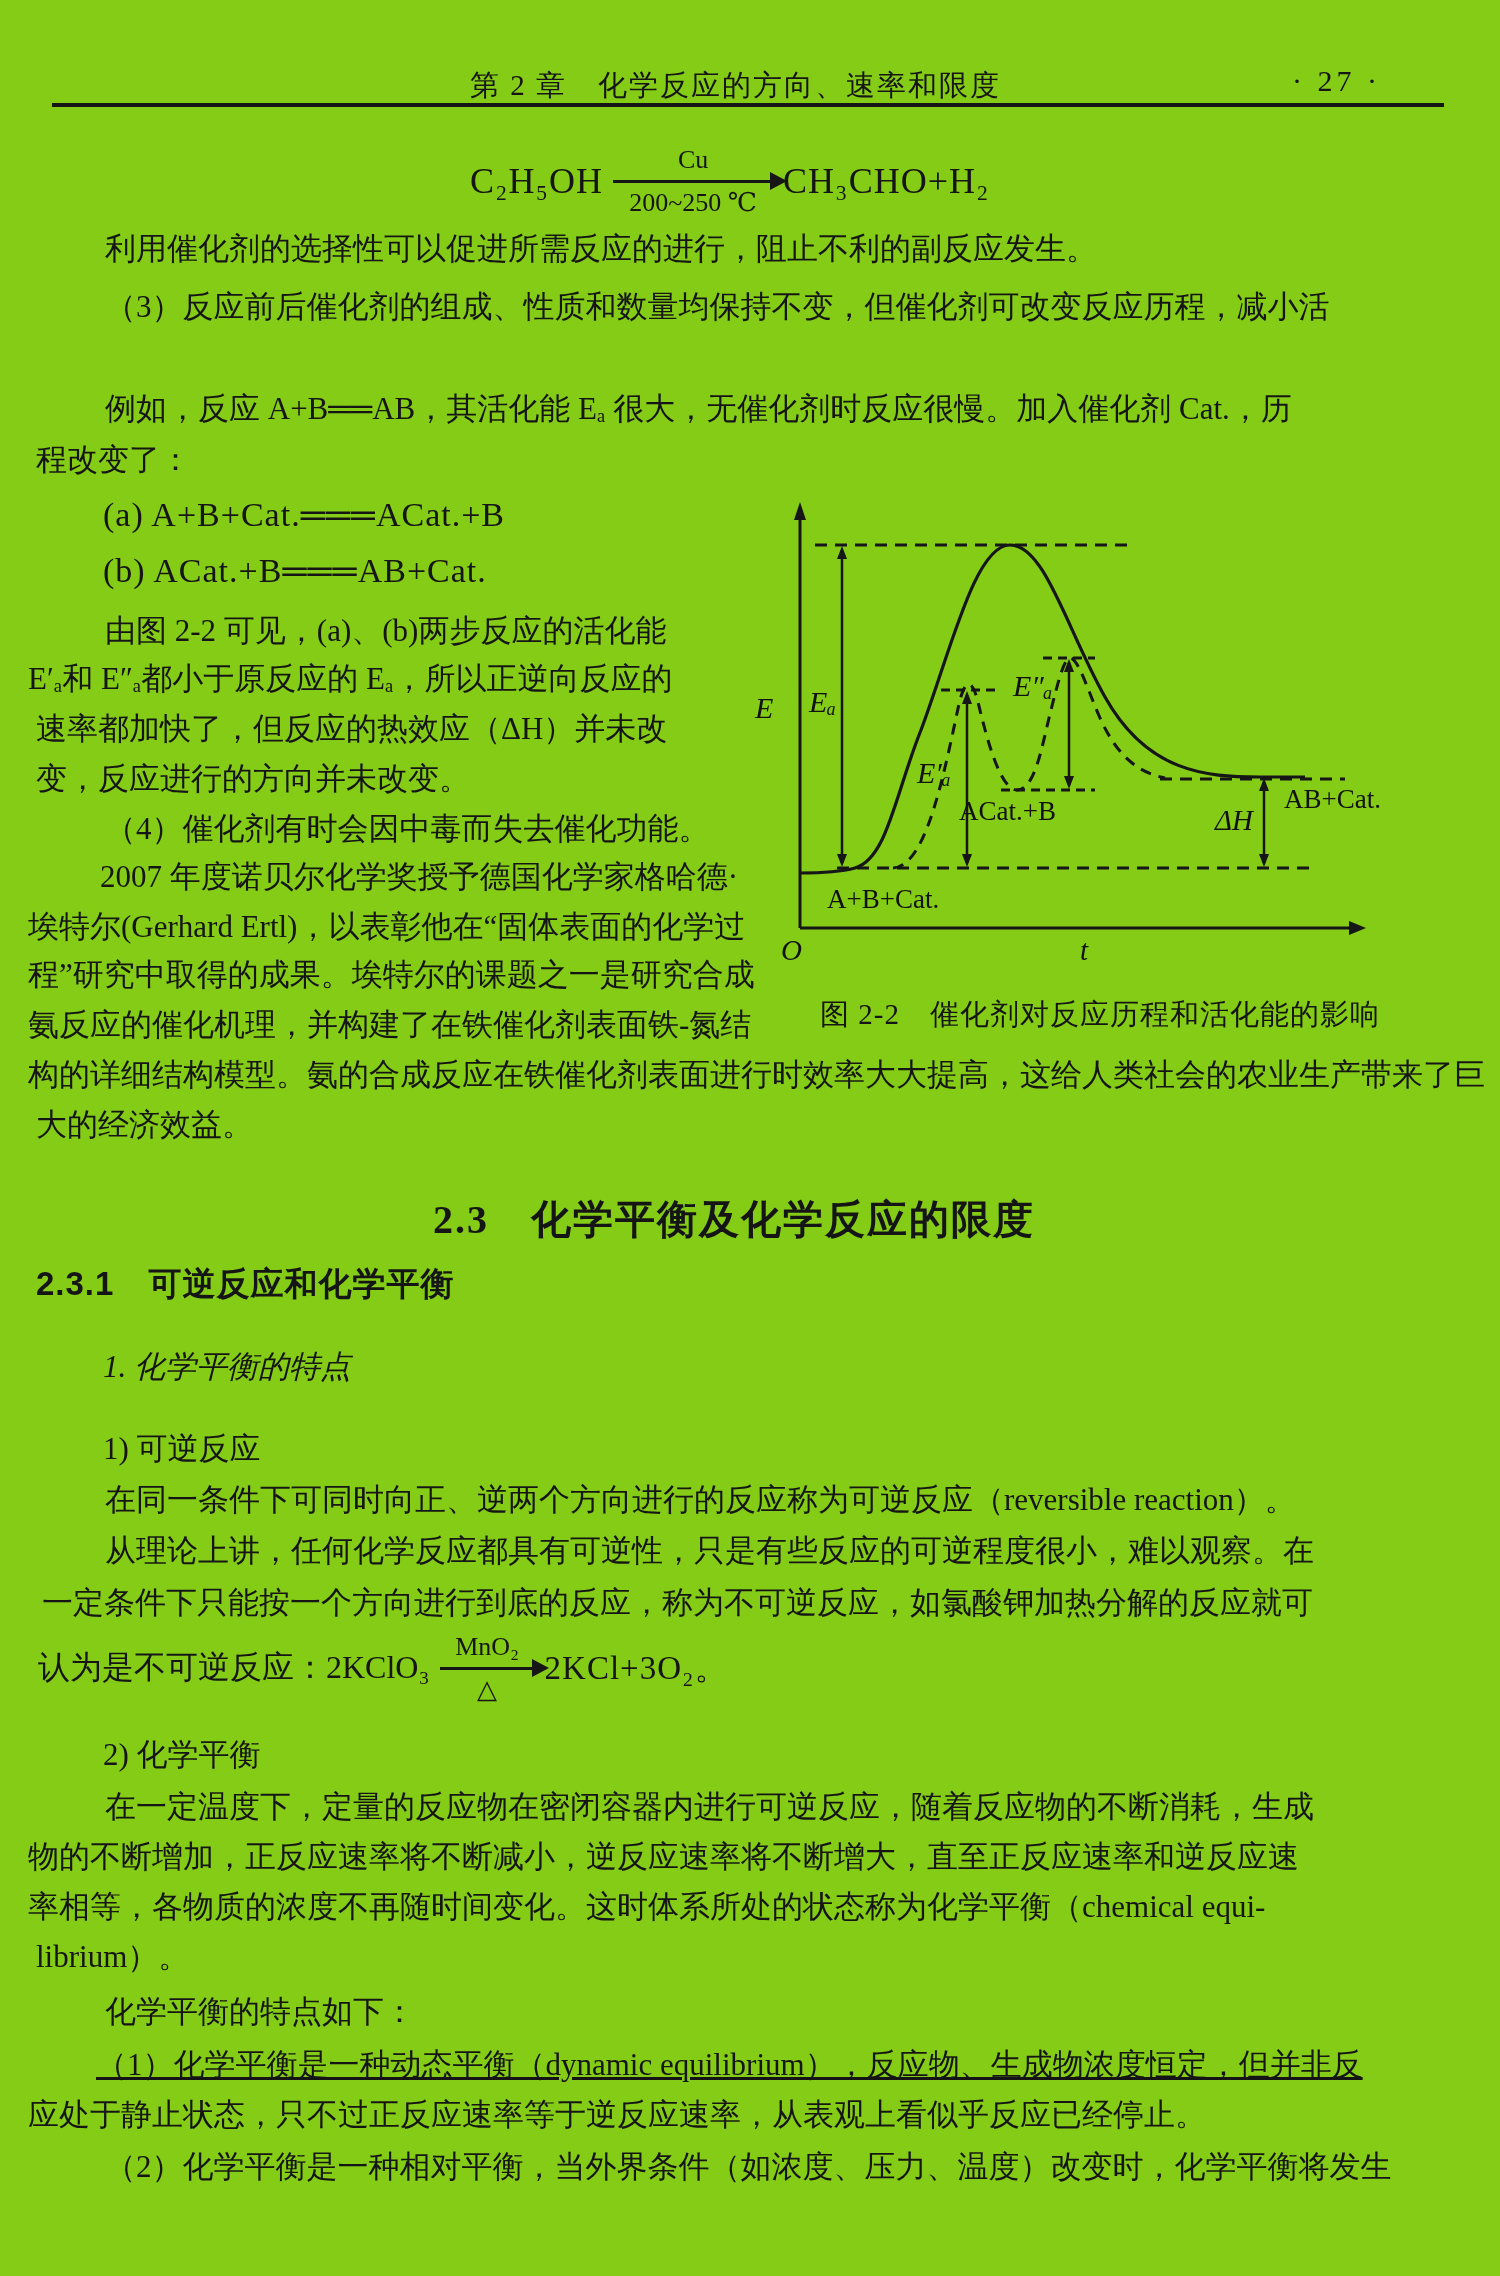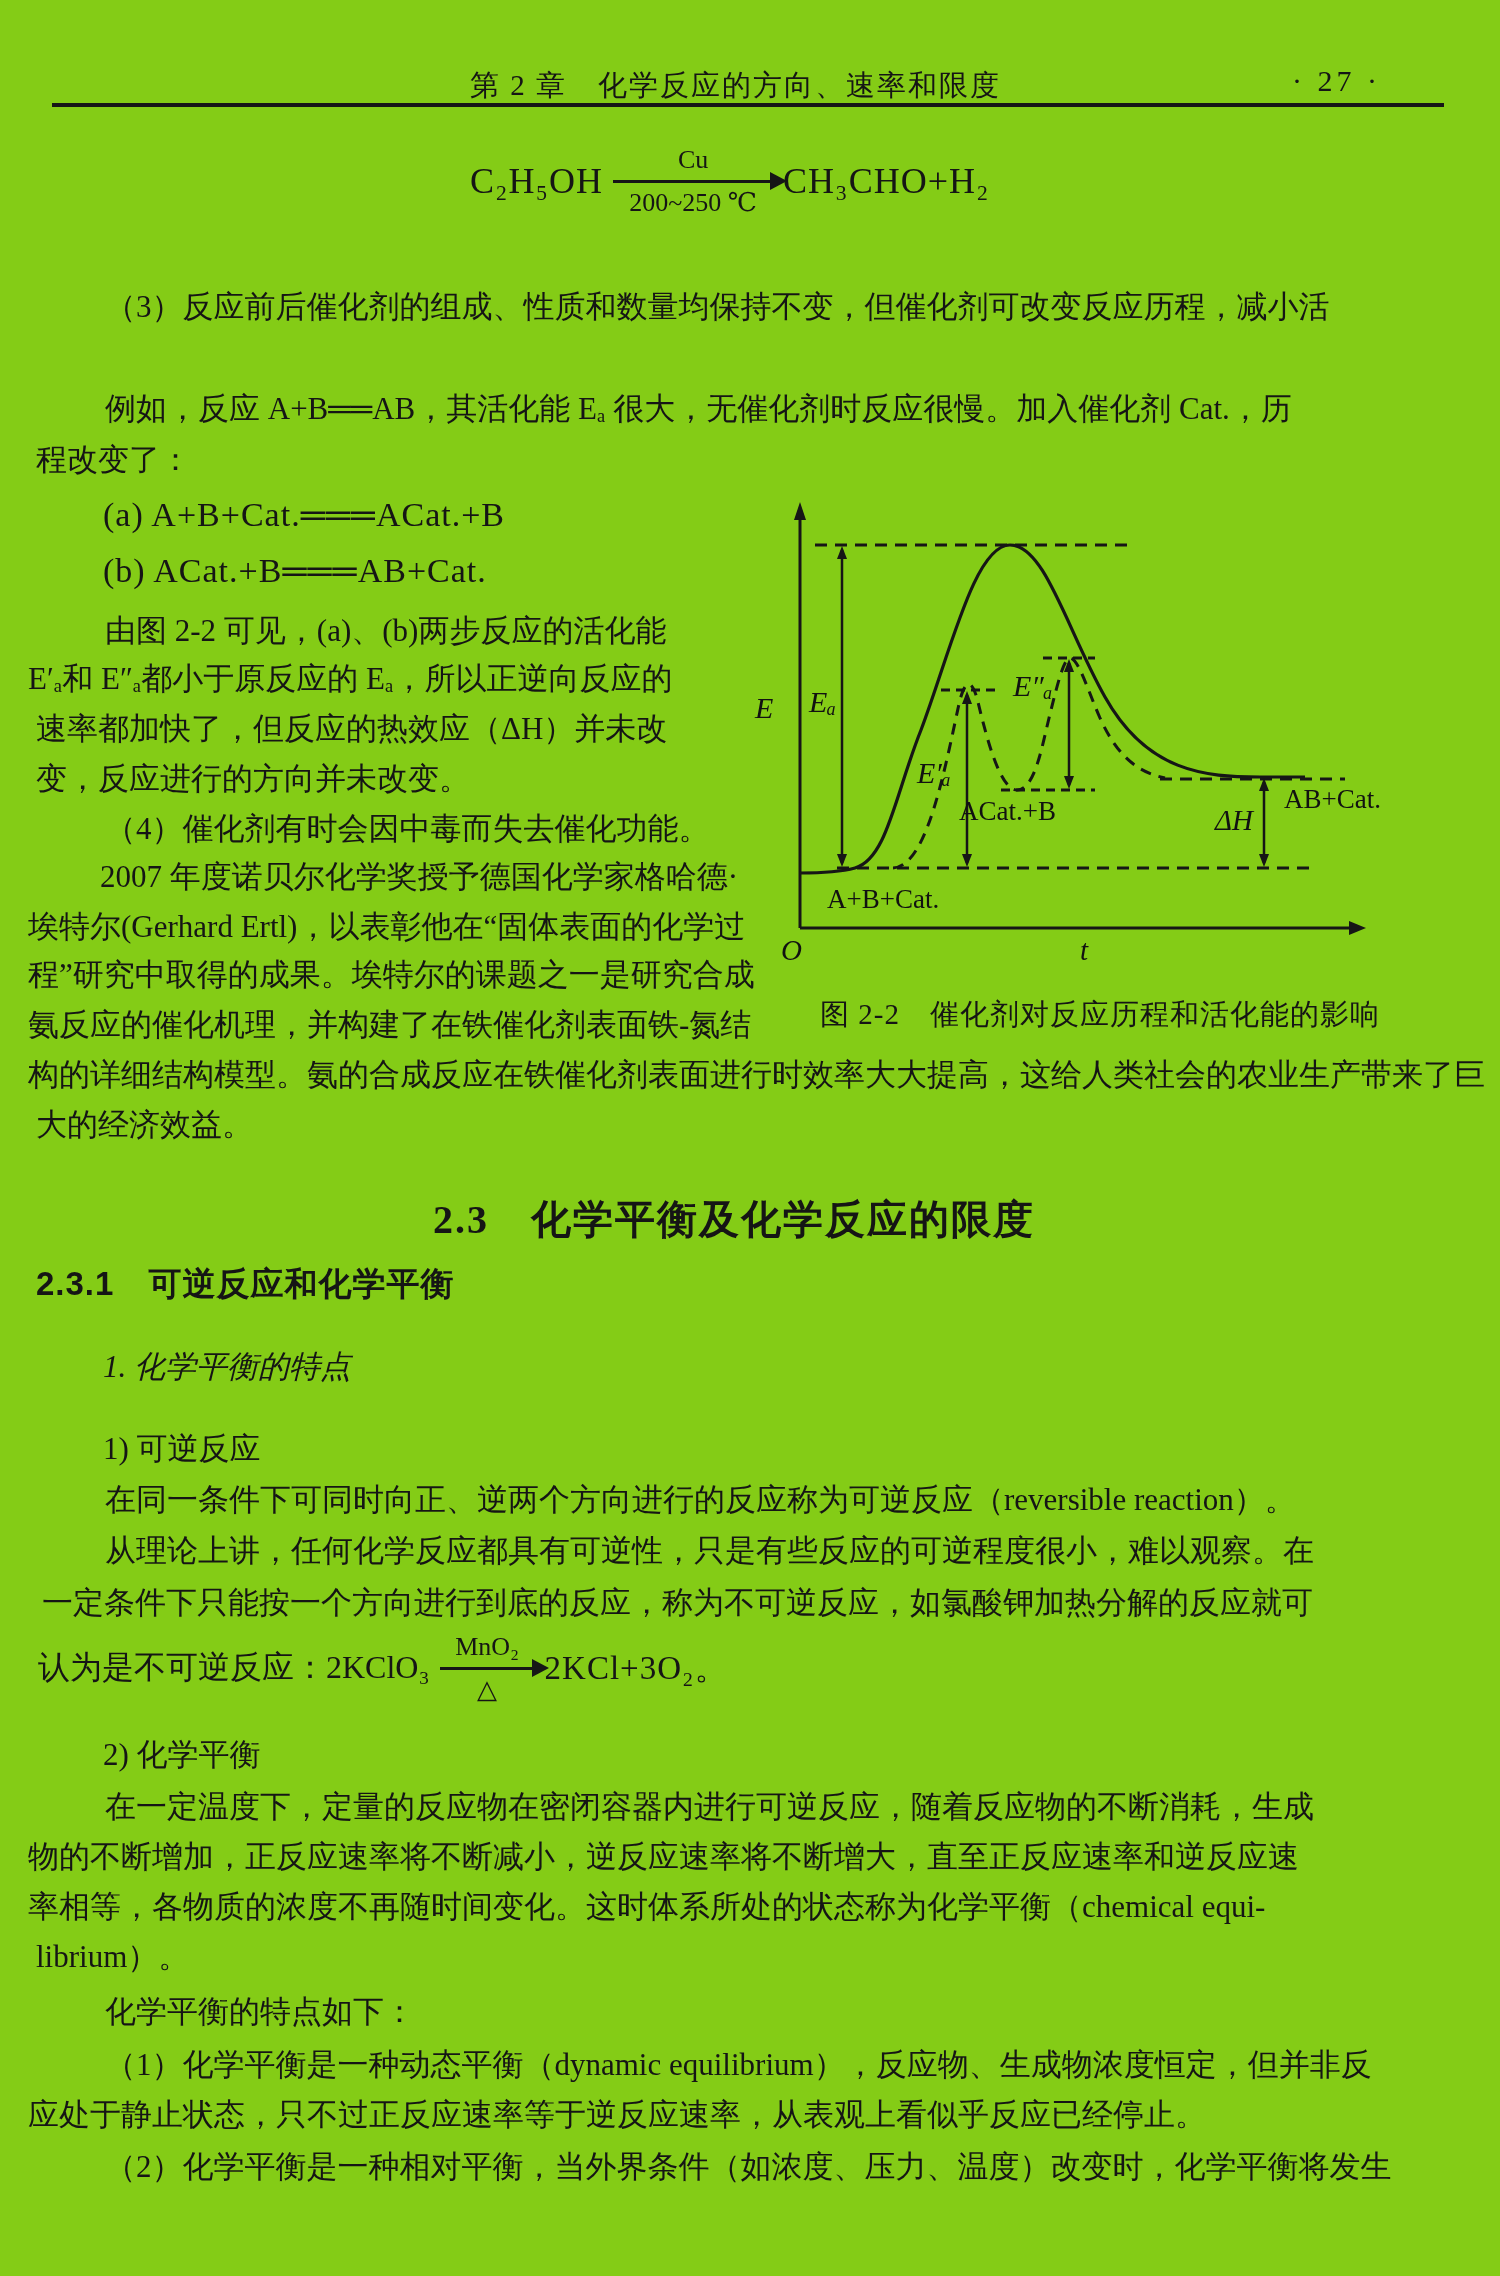--- a/index.html
+++ b/index.html
@@ -44,20 +44,21 @@
   <div class="rxn-row" style="top:145px;left:470px;">
     <span class="rxn-txt">C₂H₅OH</span>
     <span class="rxn-stack">
       <span class="rxn-over">Cu</span>
       <span class="rxn-bar" style="width:160px;"></span>
       <span class="rxn-under">200~250 ℃</span>
     </span>
     <span class="rxn-txt">CH₃CHO+H₂</span>
   </div>
 
+  <div class="ln" style="top:230px;left:105px;">利用催化剂的选择性可以促进所需反应的进行，阻止不利的副反应发生。</div>
   <div class="ln" style="top:288px;left:105px;">（3）反应前后催化剂的组成、性质和数量均保持不变，但催化剂可改变反应历程，减小活</div>
   <div class="ln" style="top:390px;left:105px;">例如，反应 A+B══AB，其活化能 Eₐ 很大，无催化剂时反应很慢。加入催化剂 Cat.，历</div>
   <div class="ln" style="top:441px;left:36px;">程改变了：</div>
   <div class="ln eqline" style="top:551px;left:103px;">(b) ACat.+B═══AB+Cat.</div>
   <div class="ln eqline" style="top:495px;left:103px;">(a) A+B+Cat.═══ACat.+B</div>
   <div class="ln" style="top:612px;left:105px;">由图 2-2 可见，(a)、(b)两步反应的活化能</div>
   <div class="ln" style="top:660px;left:28px;">E′ₐ和 E″ₐ都小于原反应的 Eₐ，所以正逆向反应的</div>
   <div class="ln" style="top:710px;left:36px;">速率都加快了，但反应的热效应（ΔH）并未改</div>
   <div class="ln" style="top:760px;left:36px;">变，反应进行的方向并未改变。</div>
   <div class="ln" style="top:810px;left:105px;">（4）催化剂有时会因中毒而失去催化功能。</div>
@@ -136,17 +137,17 @@
     </span>
     <span class="rxn-txt" style="font-size:33px;">2KCl+3O₂。</span>
   </div>
 
   <div class="ln" style="top:1736px;left:103px;">2) 化学平衡</div>
   <div class="ln" style="top:1788px;left:105px;">在一定温度下，定量的反应物在密闭容器内进行可逆反应，随着反应物的不断消耗，生成</div>
   <div class="ln" style="top:1838px;left:28px;">物的不断增加，正反应速率将不断减小，逆反应速率将不断增大，直至正反应速率和逆反应速</div>
   <div class="ln" style="top:1888px;left:28px;">率相等，各物质的浓度不再随时间变化。这时体系所处的状态称为化学平衡（chemical equi-</div>
   <div class="ln" style="top:1938px;left:36px;">librium）。</div>
   <div class="ln" style="top:1993px;left:105px;">化学平衡的特点如下：</div>
-  <div class="ln" style="top:2046px;left:105px;">（1）化学平衡是一种动态平衡（dynamic equilibrium），反应物、生成物浓度恒定，但并非反</div>
+  <div class="ln" style="top:2046px;left:96px;text-decoration:underline;">（1）化学平衡是一种动态平衡（dynamic equilibrium），反应物、生成物浓度恒定，但并非反</div>
   <div class="ln" style="top:2096px;left:28px;">应处于静止状态，只不过正反应速率等于逆反应速率，从表观上看似乎反应已经停止。</div>
   <div class="ln" style="top:2148px;left:105px;">（2）化学平衡是一种相对平衡，当外界条件（如浓度、压力、温度）改变时，化学平衡将发生</div>
 
 </div>
 
 </body></html>

